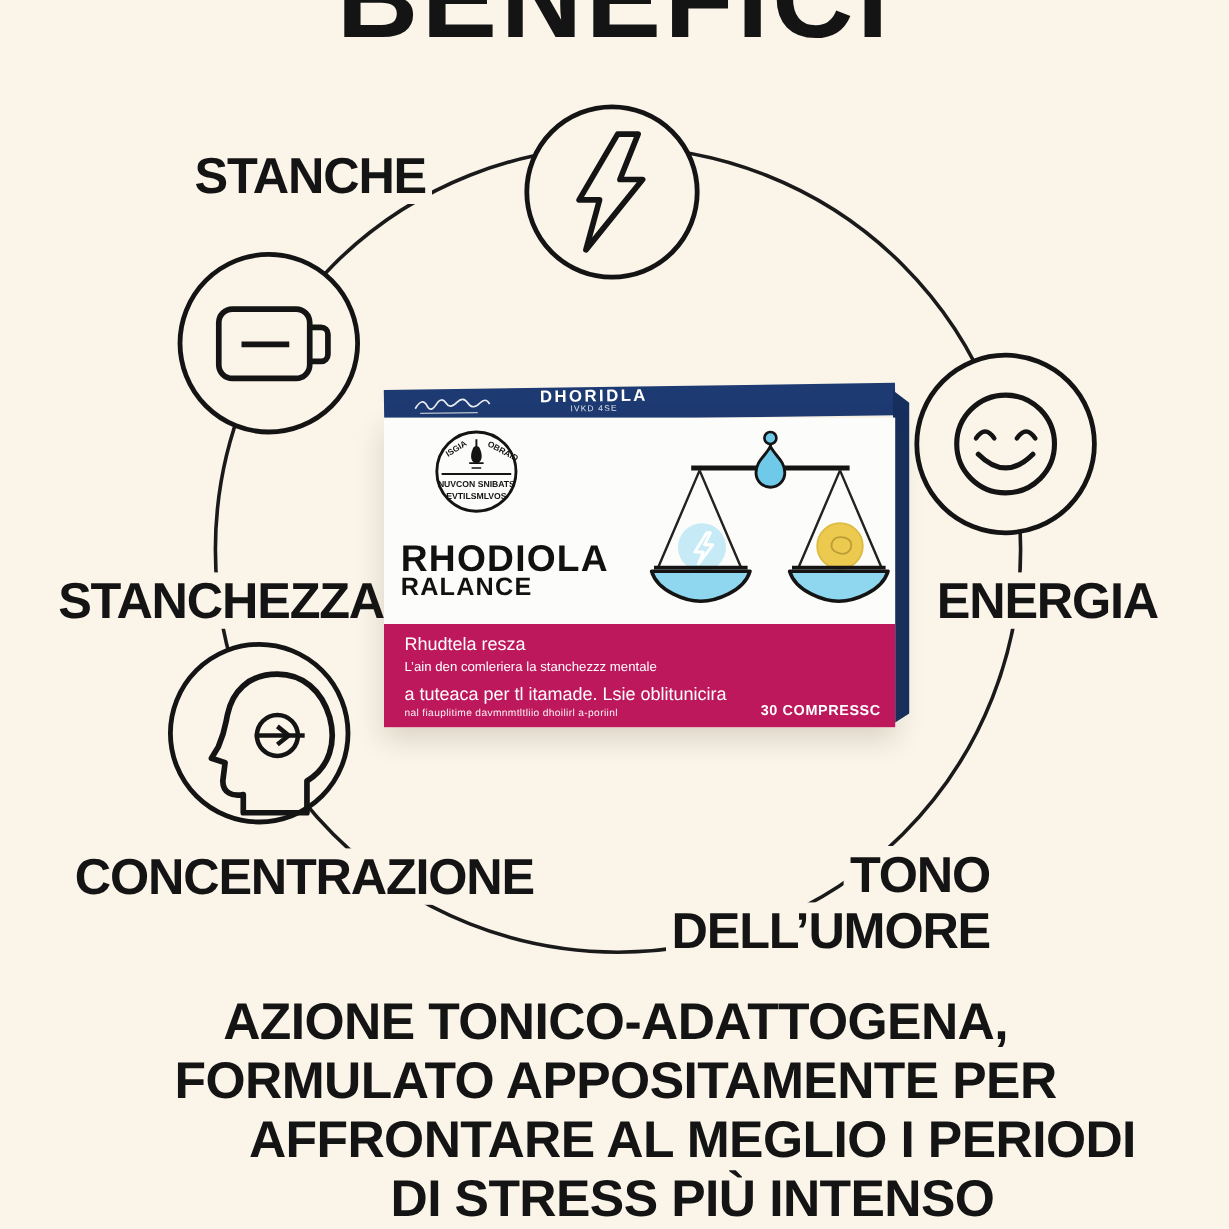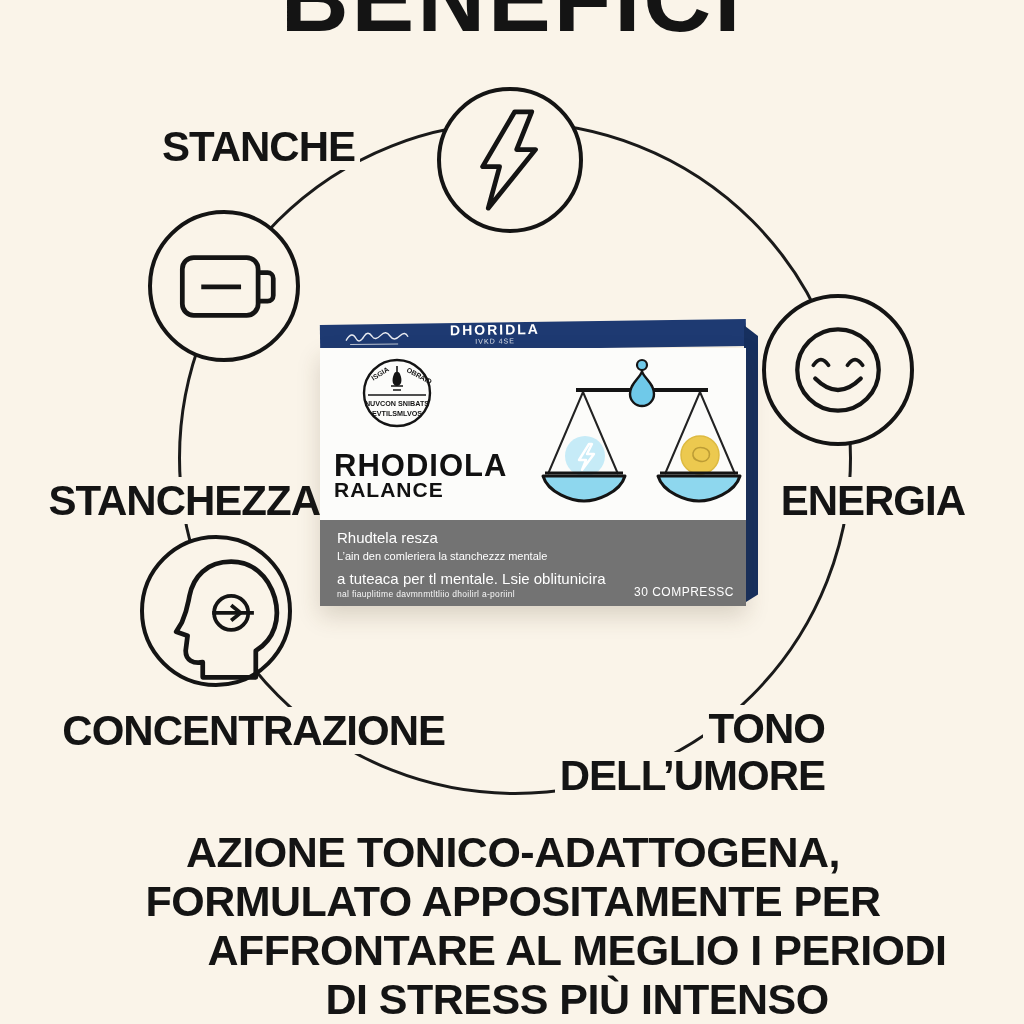--- a/index.html
+++ b/index.html
@@ -53,27 +53,27 @@
     clip-path:polygon(0 0,100% 4%,100% 97%,0 100%);
   }
   .pkg-front{
     position:absolute;left:320px;top:348px;width:426px;height:258px;
     background:#FCFCFA;box-shadow:0 10px 22px rgba(70,55,30,.18);
   }
   .pkg-name{position:absolute;left:14px;top:100px;font-size:31px;font-weight:700;letter-spacing:1px;color:#111;}
   .pkg-subname{position:absolute;left:14px;top:130px;font-size:21px;font-weight:700;letter-spacing:1px;color:#111;}
   .pkg-panel{
     position:absolute;left:0;top:172px;width:426px;height:86px;
-    background:#737373;color:#fff;
+    background:#be185d;color:#fff;
   }
   .pkg-panel .d1{position:absolute;left:17px;top:9px;font-size:15px;}
   .pkg-panel .d2{position:absolute;left:17px;top:30px;font-size:11px;}
   .pkg-panel .d3{position:absolute;left:17px;top:50px;font-size:15px;}
   .pkg-panel .fine{position:absolute;left:17px;bottom:7px;font-size:8.5px;letter-spacing:.3px;opacity:.95;}
-  .pkg-panel .count{position:absolute;right:12px;bottom:7px;font-size:12px;font-weight:400;letter-spacing:.5px;}
+  .pkg-panel .count{position:absolute;right:12px;bottom:7px;font-size:12px;font-weight:700;letter-spacing:.5px;}
   .seal{position:absolute;left:40px;top:8px;}
   .scale{position:absolute;left:212px;top:8px;}
   
   .footer{position:absolute;left:0;top:828px;width:1024px;text-align:center;margin-left:19px;}
   .footer div{font-size:43px;font-weight:700;letter-spacing:-.5px;line-height:49px;white-space:nowrap;}
   .footer .shift-l{transform:translateX(-18px);}
   .footer .shift-r{transform:translateX(46px);}
 </style>
 </head>
 <body>
@@ -180,21 +180,21 @@
 
       <line x1="13" y1="117" x2="91" y2="117" stroke="#141414" stroke-width="3"></line>
       <path d="M11,120 C16,137 40,145 52,145 C64,145 88,137 93,120 Z" fill="#8ED7EE" stroke="#141414" stroke-width="3" stroke-linejoin="round"></path>
       <line x1="128" y1="117" x2="206" y2="117" stroke="#141414" stroke-width="3"></line>
       <path d="M126,120 C131,137 155,145 167,145 C179,145 203,137 208,120 Z" fill="#8ED7EE" stroke="#141414" stroke-width="3" stroke-linejoin="round"></path>
     </svg>
 
     <div class="pkg-panel">
       <div class="d1">Rhudtela resza</div>
       <div class="d2">L’ain den comleriera la stanchezzz mentale</div>
-      <div class="d3">a tuteaca per tl mentale. Lsie oblitunicira</div>
+      <div class="d3">a tuteaca per tl itamade. Lsie oblitunicira</div>
       <div class="fine">nal fiauplitime davmnmtltliio dhoilirl a-poriinl</div>
       <div class="count">30 COMPRESSC</div>
     </div>
   </div>
 
   <div class="footer">
     <div class="shift-l">AZIONE TONICO-ADATTOGENA,</div>
     <div class="shift-l">FORMULATO APPOSITAMENTE PER</div>
     <div class="shift-r">AFFRONTARE AL MEGLIO I PERIODI</div>
     <div class="shift-r">DI STRESS PIÙ INTENSO</div>

